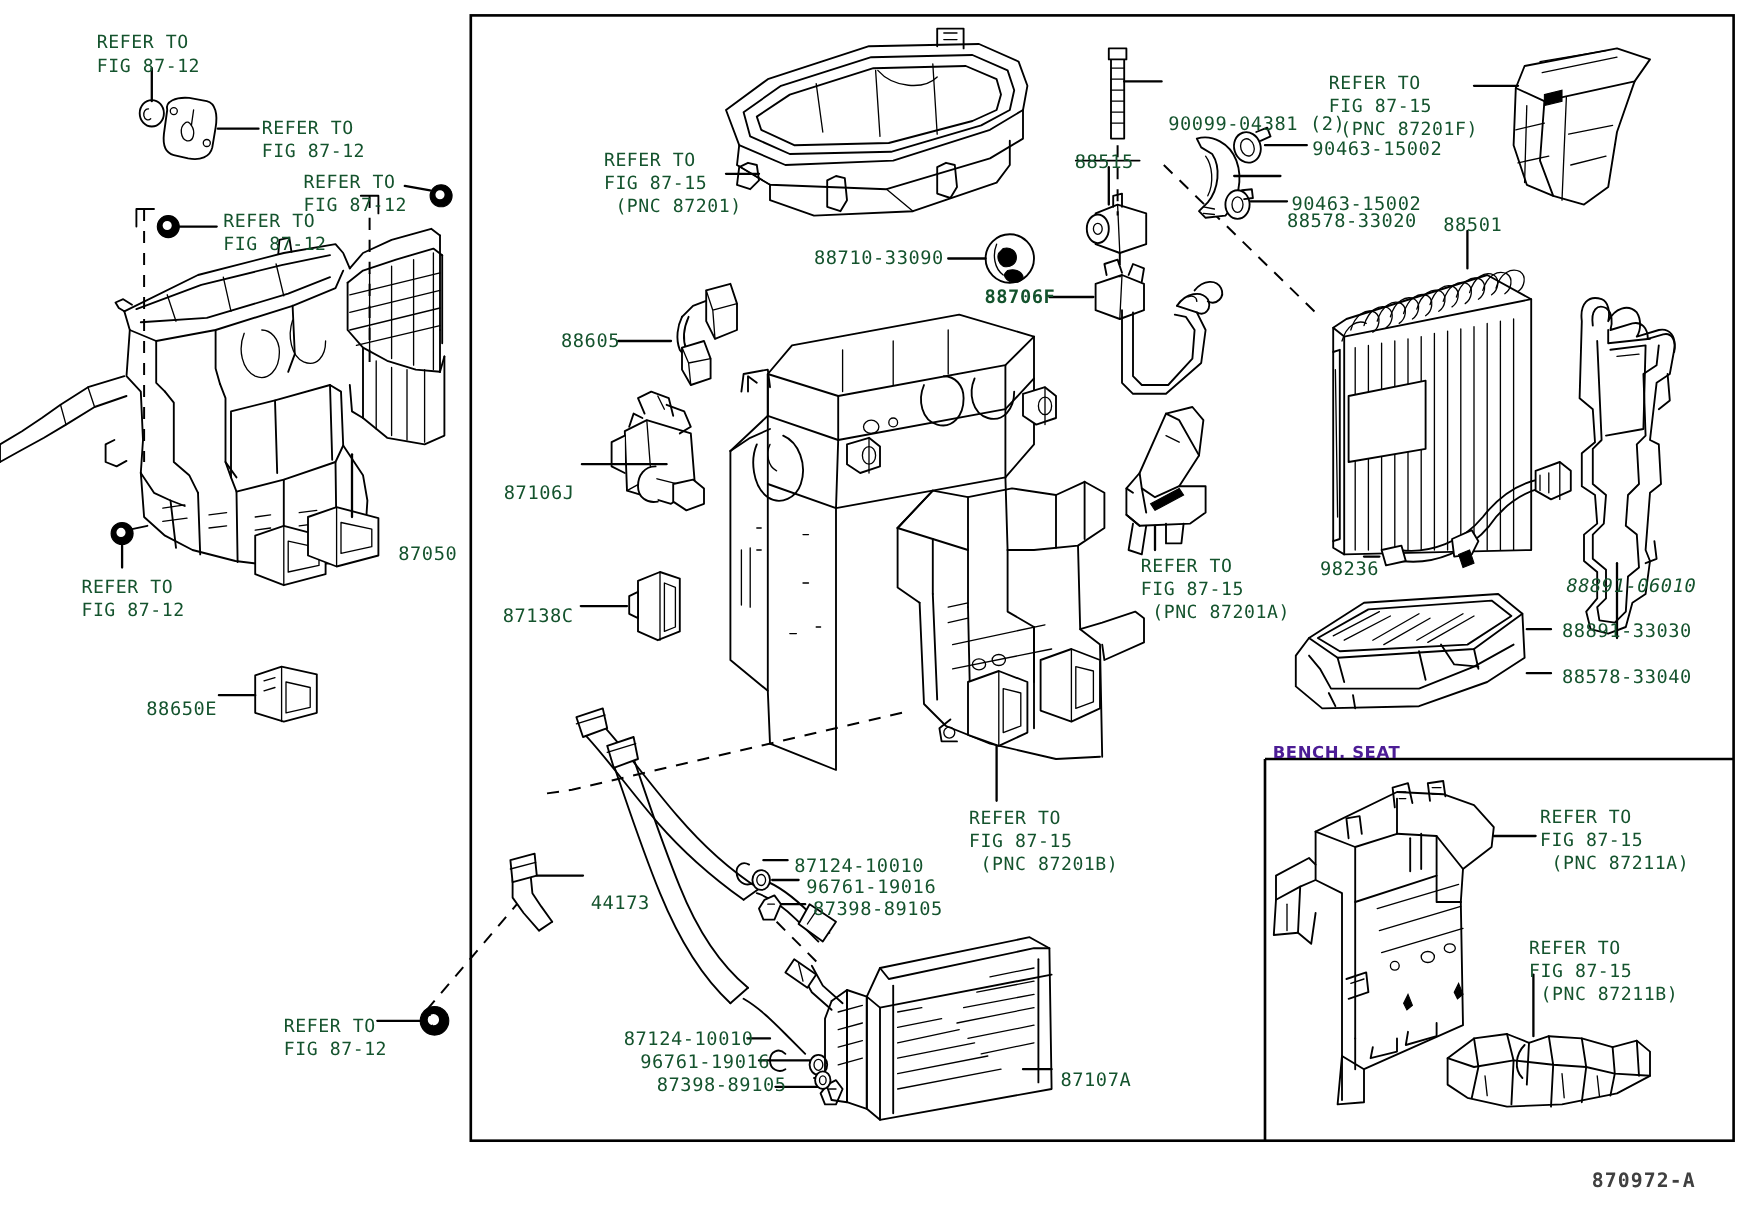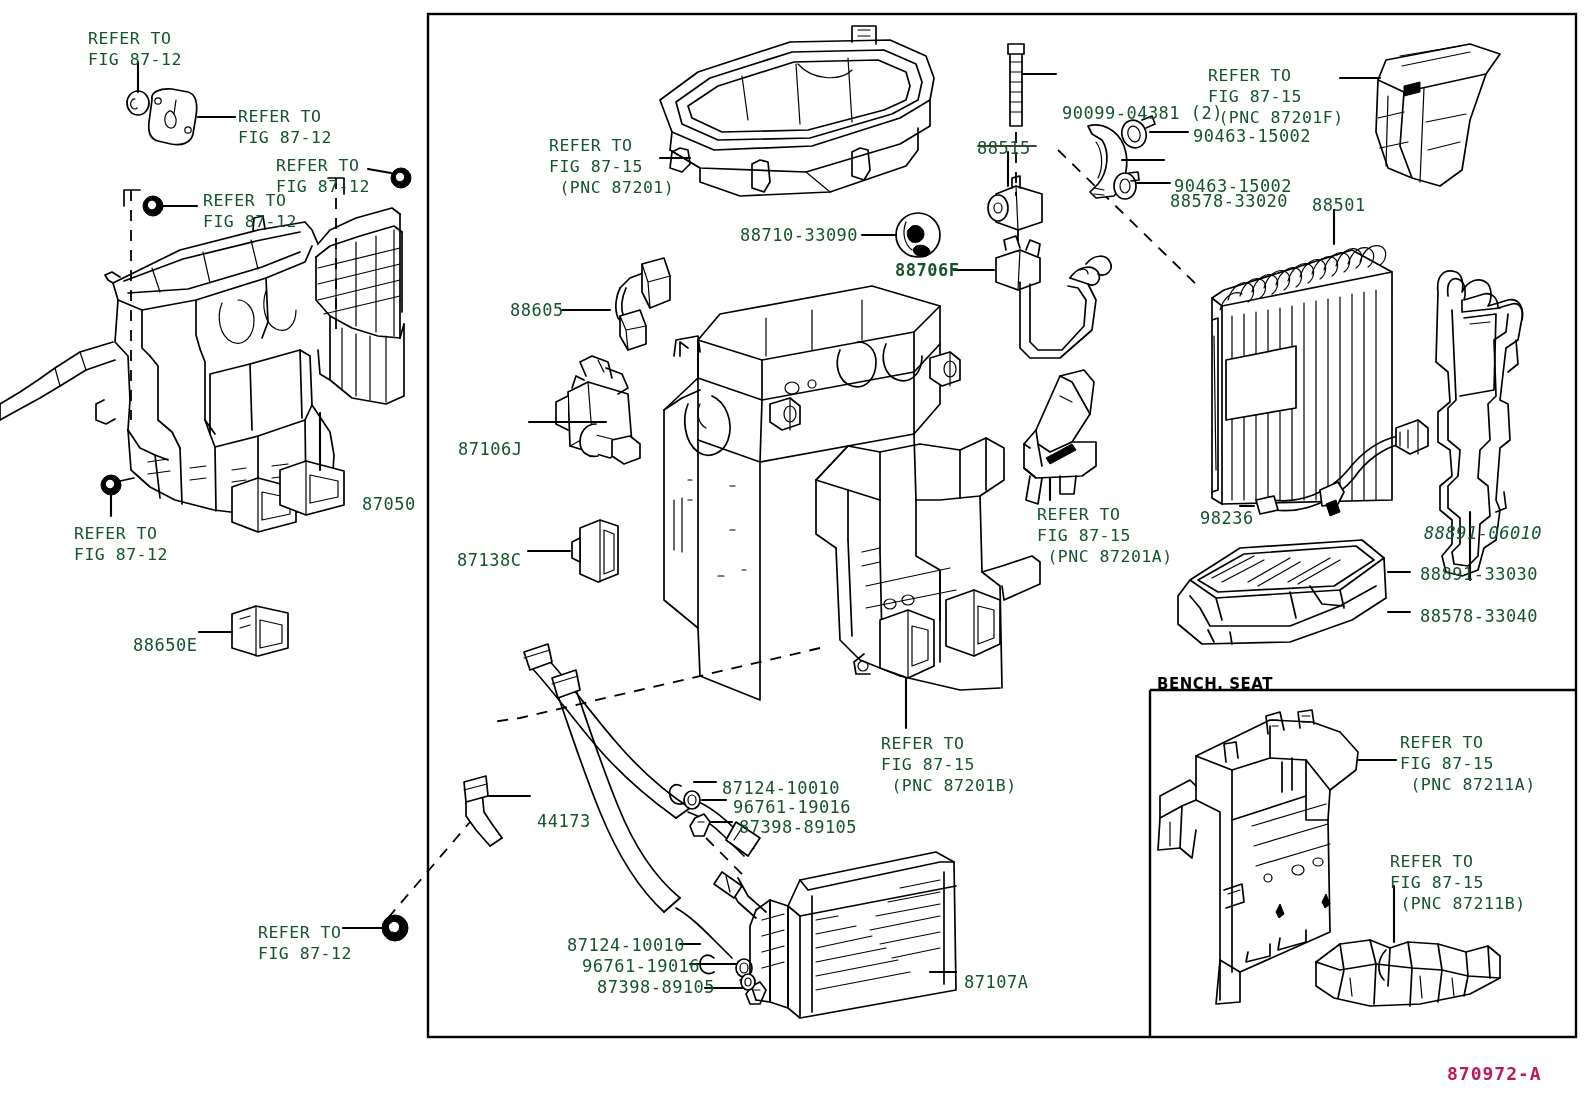--- a/index.html
+++ b/index.html
@@ -35,30 +35,30 @@
     white-space: pre;
     line-height: 19px;
     font-weight: 500;
   }
   .lbl.multi { line-height: 21px; }
   .lbl.ref { font-size: 16.5px; }
   .sheetno {
     position: absolute;
     font-size: 18px;
     letter-spacing: 1px;
-    color: #be185d;
+    color: #404040;
     font-weight: 600;
   }
   .benchcap {
     position: absolute;
     font-family: "DejaVu Sans", "Liberation Sans", sans-serif;
     font-size: 15px;
     font-weight: bold;
     letter-spacing: 0.5px;
-    color: #000000;
+    color: #4c1d95;
   }
 </style>
 </head>
 <body>
 
 <div id="sheet">
 
   <svg class="art" viewBox="0 0 1592 1099" xmlns="http://www.w3.org/2000/svg">
     <defs>
       <style>

